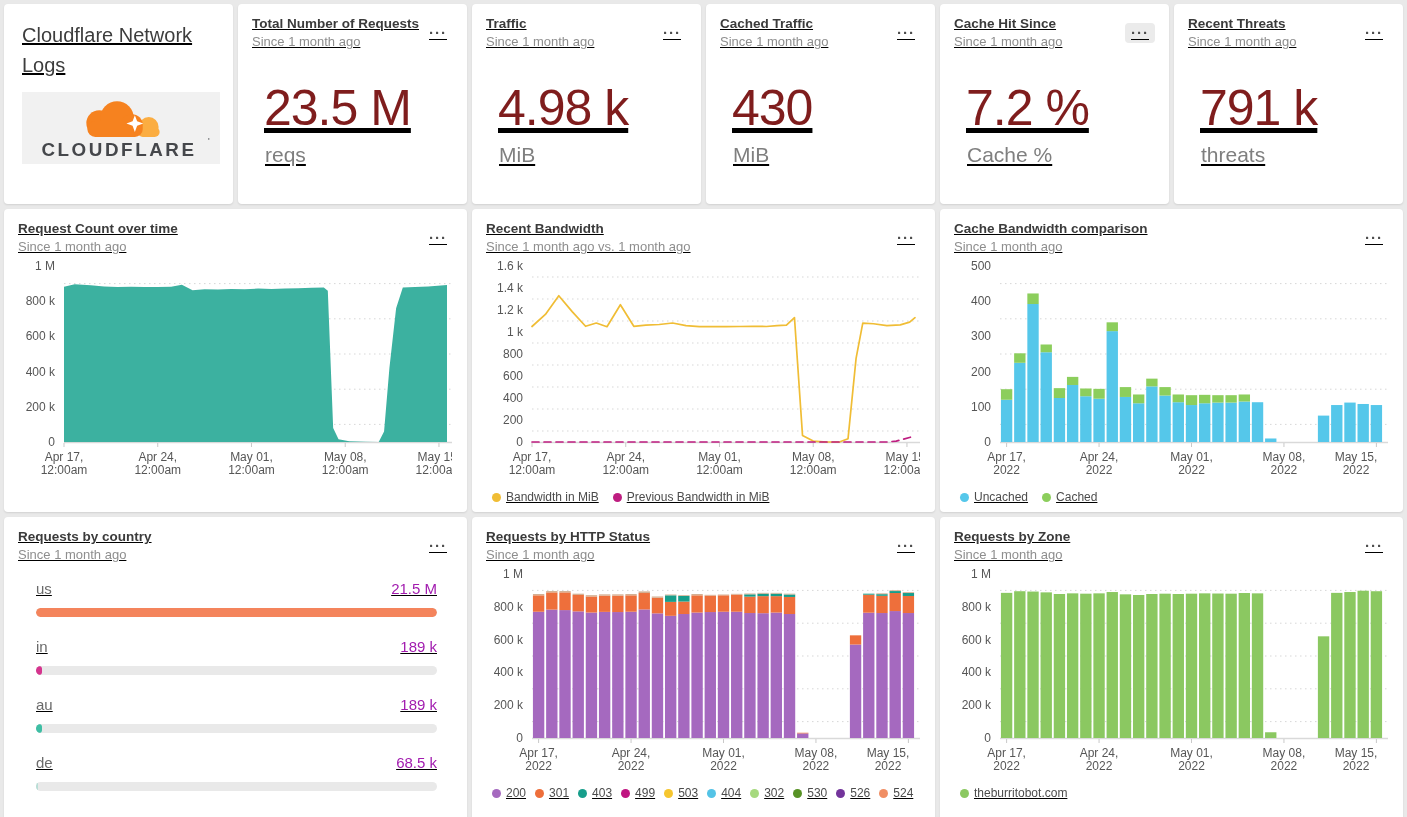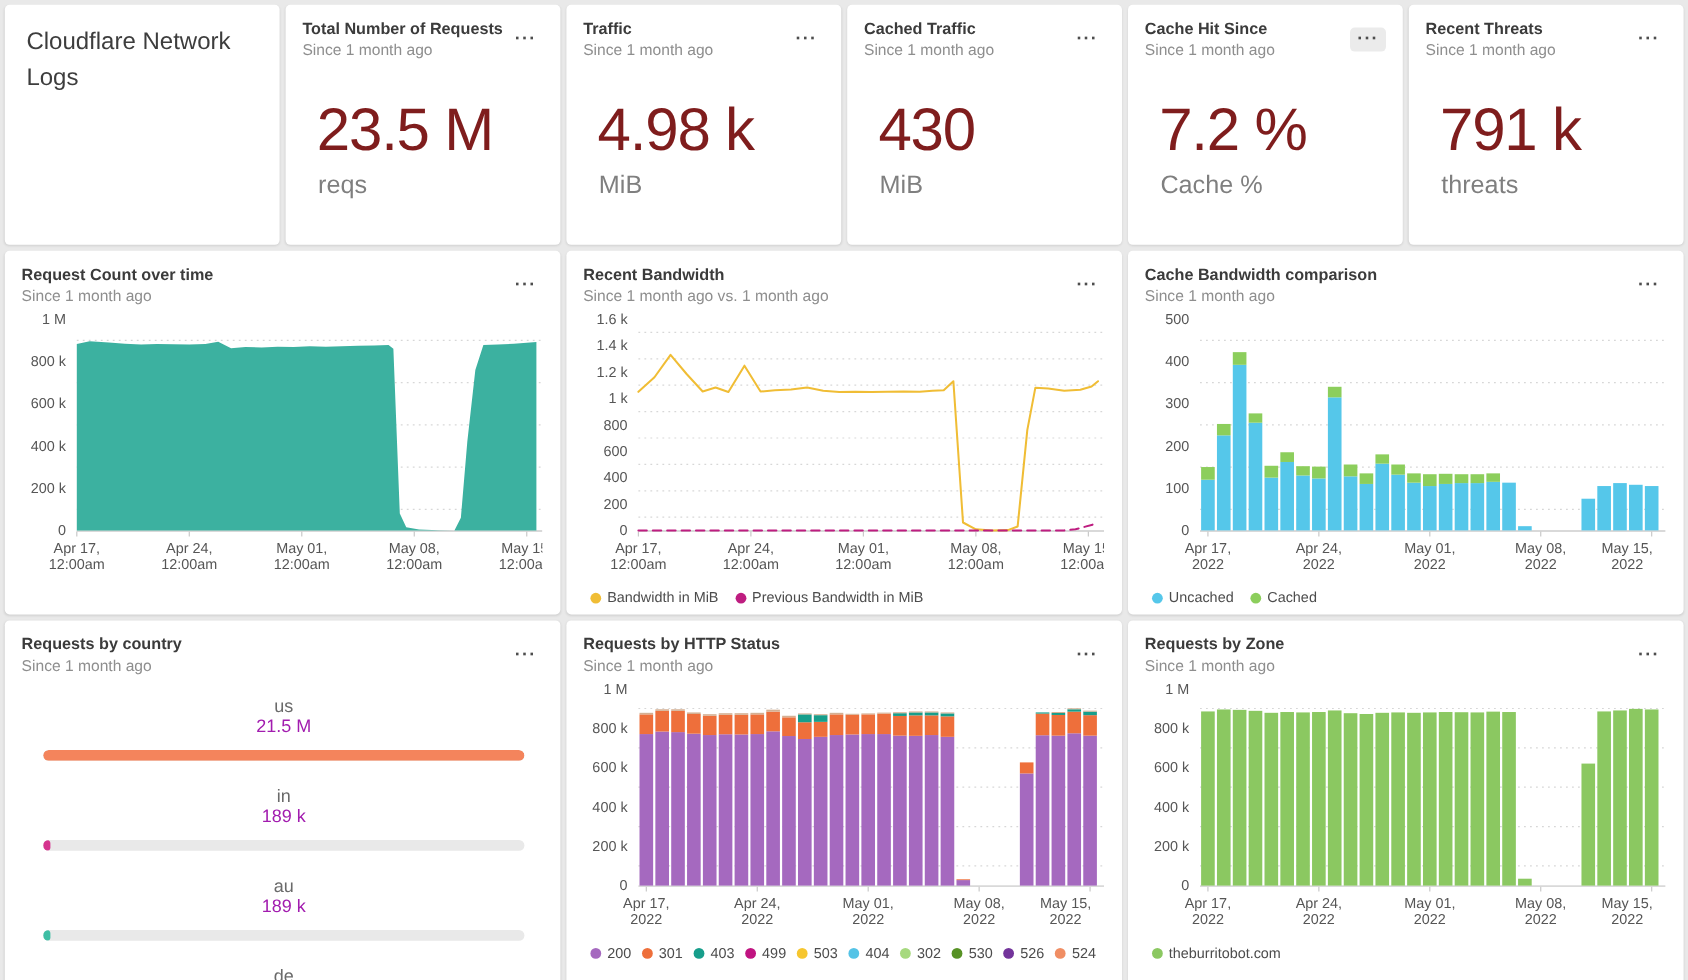--- a/index.html
+++ b/index.html
@@ -1,18 +1,18 @@
 <!DOCTYPE html>
 <html><head>
 <meta charset="utf-8">
 <style>
   html,body{margin:0;padding:0;width:1407px;height:817px;overflow:hidden;
     background:#e9e9e9;font-family:"Liberation Sans",sans-serif;}
   .dash{display:flex;flex-direction:column;gap:5px;padding:4px;box-sizing:border-box;height:100%;}
-  .row{display:flex;gap:5px;}
+  .row{display:flex;gap:5px;text-decoration:underline;}
   .row.top{height:200px;flex:none;}
   .row.mid{height:303px;flex:none;}
   .row.bot{flex:1;}
   .card{background:#fff;border-radius:4px;box-shadow:0 1px 2px rgba(0,0,0,.10);
     flex:1;position:relative;box-sizing:border-box;overflow:hidden;padding:12px 14px;}
   .card-head{display:flex;justify-content:space-between;align-items:center;}
   .ct{font-size:13.5px;font-weight:700;color:#3b3b3b;}
   .cs{font-size:13px;color:#8e8e8e;margin-top:3px;}
   .dots{color:#4d4d4d;font-size:15px;font-weight:700;letter-spacing:1px;line-height:12px;
     padding:4px 6px;border-radius:4px;cursor:pointer;user-select:none;}
@@ -26,33 +26,51 @@
   
   .plot-wrap{margin-top:4px;}
   .axlab{font-size:12px;fill:#565656;}
   .legend{display:flex;gap:14px;margin:6px 0 0 6px;align-items:center;white-space:nowrap;text-align:center;}
   .legend.tight{gap:9px;}
   .li{display:flex;align-items:center;gap:5px;font-size:12px;color:#4c4c4c;cursor:pointer;}
   .dot{width:9px;height:9px;border-radius:50%;display:inline-block;flex:none;}
   
   .crows{margin:18px 16px 0 18px;}
   .crow{margin-bottom:21px;}
-  .crow-top{display:flex;justify-content:space-between;align-items:center;flex-direction:column;}
+  .crow-top{display:flex;justify-content:space-between;align-items:center;}
   .crow-label{font-size:15px;color:#6a6a6a;}
   .crow-value{font-size:15px;color:#a21caf;}
   .track{height:9px;background:#e9e9e9;border-radius:5px;margin-top:11px;overflow:hidden;}
   .fill{height:100%;border-radius:5px;}
 </style>
 </head>
 <body>
 
 <div class="dash">
   <div class="row top" id="top-row">
     <div class="card">
       <div class="brand-title">Cloudflare Network Logs</div>
+      <div class="logo-box">
+        <svg viewBox="0 0 200 72" width="198" height="72">
+          <rect width="200" height="72" fill="#f1f1f1"></rect>
+          <g>
+            <circle cx="128" cy="35" r="10" fill="#FBAD41"></circle>
+            <rect x="117" y="35" width="22" height="10" rx="5" fill="#FBAD41"></rect>
+          </g>
+          <g>
+            <circle cx="78" cy="31" r="13" fill="#F6821F"></circle>
+            <circle cx="96" cy="26" r="17" fill="#F6821F"></circle>
+            <circle cx="111" cy="33" r="11" fill="#F6821F"></circle>
+            <rect x="66" y="29" width="56" height="16" rx="8" fill="#F6821F"></rect>
+          </g>
+          <path fill="#ffffff" d="M114 23 l2.3 6.2 6.2 2.3 -6.2 2.3 -2.3 6.2 -2.3 -6.2 -6.2 -2.3 6.2 -2.3 z"></path>
+          <text id="logo-word" x="98" y="64" text-anchor="middle" font-size="19" font-weight="bold" letter-spacing="2.6" fill="#45474b" font-family="Liberation Sans, sans-serif">CLOUDFLARE</text>
+          <text x="188" y="52" font-size="9" fill="#45474b" font-family="Liberation Sans, sans-serif">'</text>
+        </svg>
+      </div>
     </div>
   <div class="card">
         <div class="card-head">
           <div>
             <div class="ct">Total Number of Requests</div>
             <div class="cs">Since 1 month ago</div>
           </div>
           <div class="dots"><span>···</span></div>
         </div>
         <div class="stat-value">23.5 M</div>

